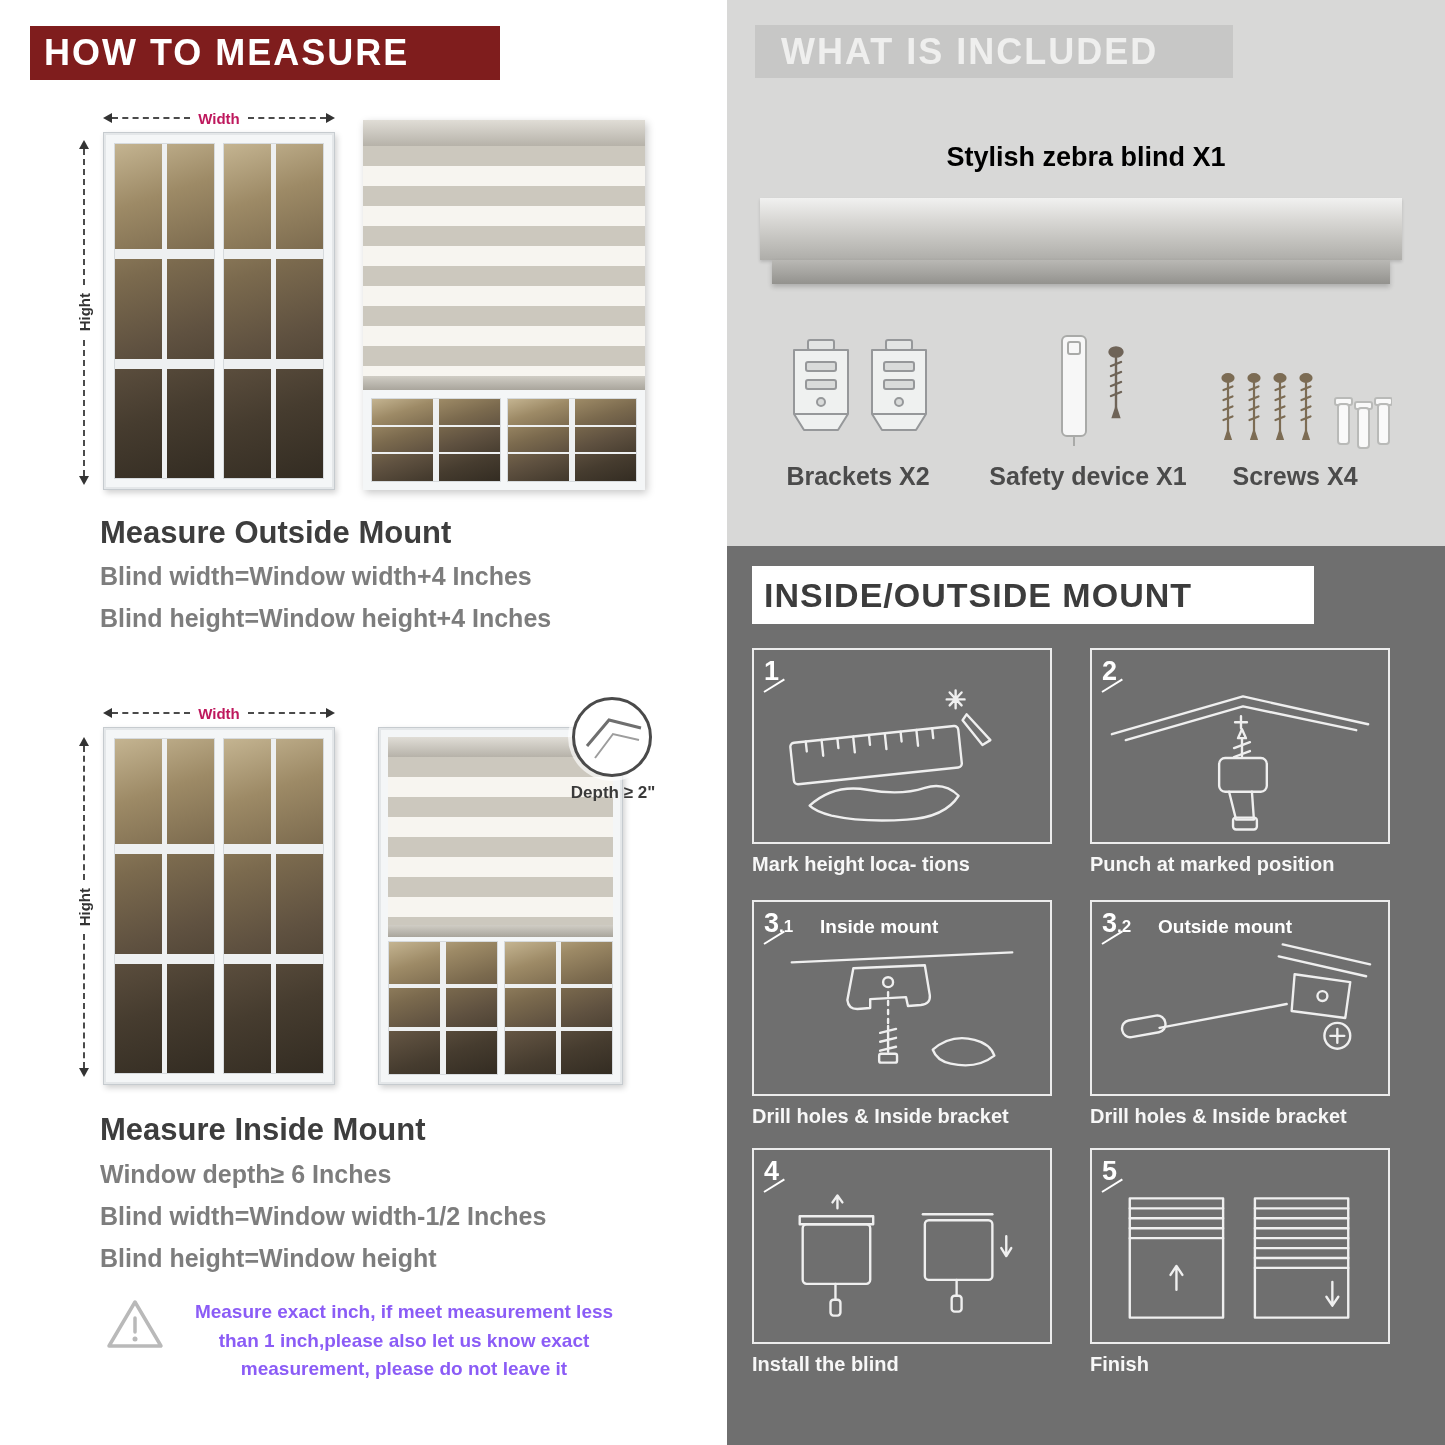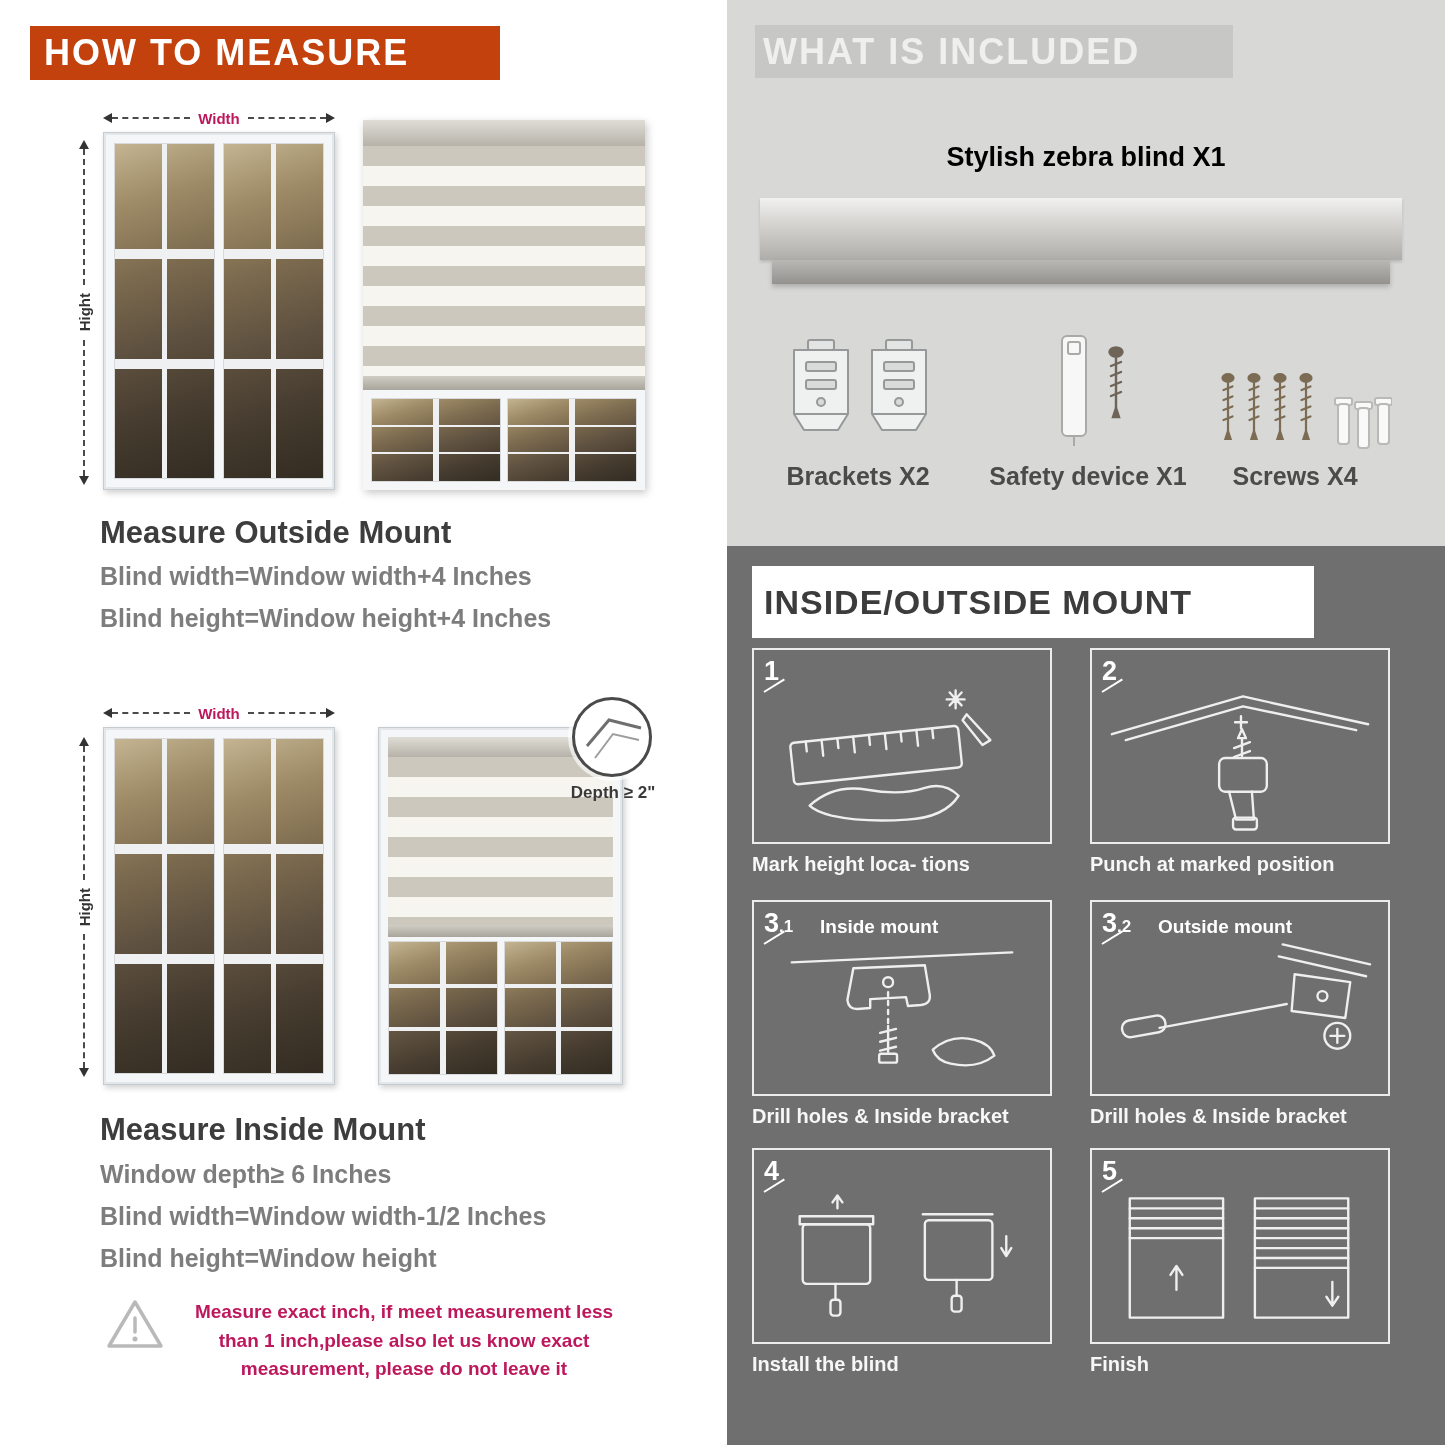--- a/index.html
+++ b/index.html
@@ -2,21 +2,21 @@
 <html><head>
 <meta charset="utf-8">
 <style>
   *{margin:0;padding:0;box-sizing:border-box}
   html,body{background:#fff}
   #page{position:relative;width:1445px;height:1445px;background:#fff;overflow:hidden;
         font-family:"Liberation Sans",sans-serif;color:#3d3d3d}
   .abs{position:absolute}
 
   
-  .banner-left{position:absolute;left:30px;top:26px;width:470px;height:54px;background:#c2410c;
+  .banner-left{position:absolute;left:30px;top:26px;width:470px;height:54px;background:#7f1d1d;
     color:#fff;font-size:36px;font-weight:700;letter-spacing:2px;display:flex;align-items:center;padding-left:14px}
 
   .window{position:absolute;background:#f4f6f7;border:1px solid #c6cbcf;
     box-shadow:inset 0 0 0 2px #e4e7e9, 2px 3px 6px rgba(0,0,0,.18);
     padding:10px;display:flex;gap:8px}
   .sash{flex:1;border:1px solid #d6dadd;
     background-image:
       linear-gradient(90deg, transparent 0 47.5%, #eef0f1 47.5% 52.5%, transparent 52.5% 100%),
       linear-gradient(180deg, transparent 0 31.5%, #eef0f1 31.5% 34.5%, transparent 34.5% 64.5%, #eef0f1 64.5% 67.5%, transparent 67.5% 100%),
       linear-gradient(162deg,#c4b491 0%,#9d8a66 18%,#7b6a4e 38%,#5f5140 58%,#463c2f 78%,#332c22 100%)}
@@ -48,37 +48,37 @@
   .td{width:0;height:0;border-left:5px solid transparent;border-right:5px solid transparent;border-top:9px solid #333}
 
   .h1{position:absolute;font-size:31px;font-weight:700;color:#3d3d3d}
   .bline{position:absolute;font-size:25px;font-weight:700;color:#7d7d7d}
 
   .depth-circle{position:absolute;width:80px;height:80px;border-radius:50%;border:3px solid #4a4a4a;background:#fff;
     display:flex;align-items:center;justify-content:center;box-shadow:0 0 0 4px rgba(255,255,255,.65)}
   .depth-label{position:absolute;font-size:17px;font-weight:700;color:#3a3a3a;text-align:center}
 
   .note-text{position:absolute;left:178px;top:1298px;width:452px;font-size:19px;font-weight:600;
-    color:#be185d;line-height:1.5;text-align:center}
+    color:#8b5cf6;line-height:1.5;text-align:center}
 
   
   .included-bg{position:absolute;left:727px;top:0;width:718px;height:546px;background:#d8d8d7}
   .banner-wii{position:absolute;left:755px;top:25px;width:478px;height:53px;background:#c7c7c6;
-    color:#efefee;font-size:36px;font-weight:700;letter-spacing:2px;display:flex;align-items:center;padding-left:8px}
+    color:#efefee;font-size:36px;font-weight:700;letter-spacing:2px;display:flex;align-items:center;padding-left:26px}
   .product-title{position:absolute;left:727px;top:142px;width:718px;text-align:center;
     font-size:27px;font-weight:700;color:#000000}
   .rail-top{position:absolute;left:760px;top:198px;width:642px;height:62px;
     background:linear-gradient(180deg,#f1f1f0 0%,#d9d8d5 35%,#c2c1bd 70%,#aeada9 100%);
     box-shadow:0 2px 3px rgba(0,0,0,.15)}
   .rail-bottom{position:absolute;left:772px;top:260px;width:618px;height:24px;
     background:linear-gradient(180deg,#b9b8b4,#93928e);box-shadow:0 3px 5px rgba(0,0,0,.2)}
   .item-label{position:absolute;top:462px;font-size:25px;font-weight:700;color:#4b4b4b;text-align:center}
 
   .mount-bg{position:absolute;left:727px;top:546px;width:718px;height:899px;background:#6f6f6f}
-  .banner-iom{position:absolute;left:752px;top:566px;width:562px;height:72px;background:#fff;
+  .banner-iom{position:absolute;left:752px;top:566px;width:562px;height:58px;background:#fff;
     color:#3c3c3c;font-size:34px;font-weight:700;letter-spacing:1px;display:flex;align-items:center;padding-left:12px}
 
   .step{position:absolute;width:300px}
   .step-box{position:relative;height:196px;border:2px solid #ececec}
   .step-num{position:absolute;left:10px;top:6px;color:#fff;font-size:27px;font-weight:700}
   .step-sub{font-size:17px}
   .step-num::after{content:"";position:absolute;left:0;bottom:-6px;width:24px;height:2px;background:#fff;
     transform:rotate(-32deg);transform-origin:left center}
   .step-title{position:absolute;left:66px;top:14px;color:#fff;font-size:19px;font-weight:700}
   .step-art{position:absolute;left:4px;top:26px;width:288px;height:164px}

